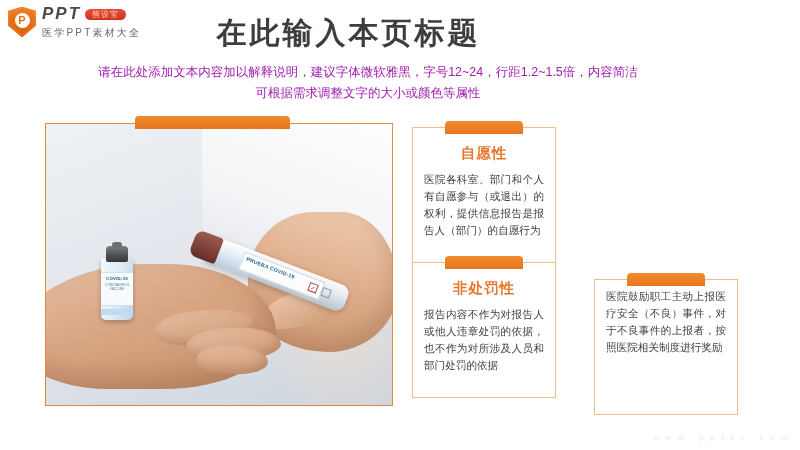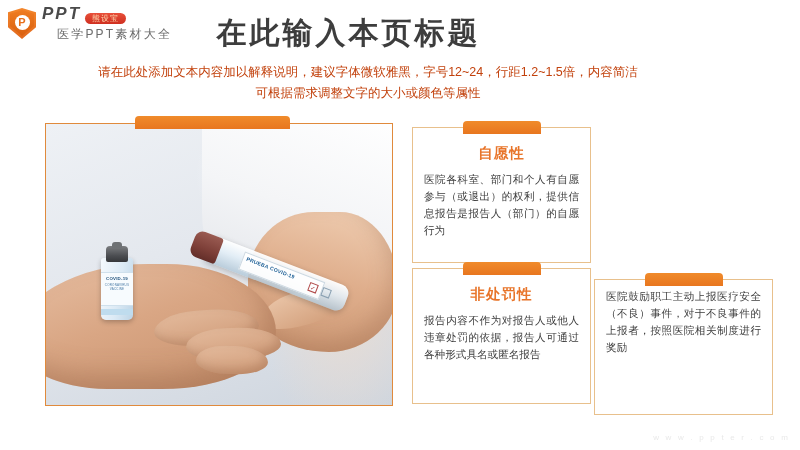--- a/index.html
+++ b/index.html
@@ -25,45 +25,45 @@
     clip-path: polygon(50% 0%, 100% 14%, 100% 62%, 50% 100%, 0% 62%, 0% 14%);
   }
   .shield-p {
     position: relative; z-index: 2;
     width: 15px; height: 15px; border-radius: 50%;
     background: #fff; color: #e8701c;
     font-size: 11px; font-weight: bold; line-height: 15px; text-align: center;
     margin-top: -3px;
   }
   .logo-text { margin-left: 6px; }
-  .logo-row1 { display: flex; align-items: flex-end; }
+  .logo-row1 { display: flex; align-items: center; }
   .logo-ppt {
     font-size: 17px; font-weight: bold; color: #4a4a4a;
     letter-spacing: 2px; font-style: italic;
   }
   .logo-badge {
     margin-left: 4px; padding: 1px 7px 0 7px; border-radius: 8px;
     background: linear-gradient(180deg,#e8503a 0%, #cf2f20 100%);
     color: #ffd9b0; font-size: 8px; letter-spacing: 1px; line-height: 10px;
     white-space: nowrap;
   }
   .logo-sub {
-    font-size: 12px; color: #6b6b6b; letter-spacing: 2.2px;
-    margin-top: 2px; white-space: nowrap; margin-left: 15px;
+    font-size: 10px; color: #6b6b6b; letter-spacing: 2.2px;
+    margin-top: 2px; white-space: nowrap;
   }
 
   
   .page-title {
     position: absolute; top: 13px; left: 0; width: 697px;
     text-align: center; font-size: 30px; font-weight: bold;
     color: #3d3d3d; letter-spacing: 3px;
   }
   .subtitle {
     position: absolute; top: 62px; left: 0; width: 736px;
-    text-align: center; font-size: 12.5px; color: #c2410c; line-height: 21px;
+    text-align: center; font-size: 12.5px; color: #a21caf; line-height: 21px;
   }
 
   
   .photo-frame {
     position: absolute; left: 45px; top: 123px; width: 348px; height: 283px;
     border: 1.4px solid #e08a3c; background: #dfe3ea; overflow: hidden;
   }
   .photo-tab {
     position: absolute; left: 135px; top: 116px; width: 155px; height: 13px;
     background: linear-gradient(180deg,#f08b2b 0%, #e8761f 100%);
@@ -152,40 +152,40 @@
     border: .7px solid #b14a4a; color: #b14a4a; font-size: 6px;
     line-height: 8px; text-align: center;
   }
   .tube-box {
     position: absolute; right: -10px; top: 4px; width: 9px; height: 9px;
     border: .7px solid #8aa0b2;
   }
 
   
   .card {
-    position: absolute; width: 179px; height: 136px;
+    position: absolute; width: 144px; height: 136px;
     border: 1px solid #e8c08c; background: #fff;
   }
   .card-tab {
     position: absolute; left: 50%; transform: translateX(-50%); top: -7px;
     width: 78px; height: 13px;
     background: linear-gradient(180deg,#f08b2b 0%, #e8761f 100%);
     border-radius: 4px 4px 0 0;
   }
   .card-title {
     margin-top: 16px; text-align: center; font-size: 14.5px;
     font-weight: bold; color: #e8752a; letter-spacing: 1px;
   }
   .card-body {
     margin: 8px 11px 0 11px; font-size: 10.6px; color: #3c3c3c;
     line-height: 17px; text-align: justify;
   }
   .c1 { left: 412px; top: 127px; }
   .c2 { left: 594px; top: 127px; }
-  .c3 { left: 412px; top: 268px; }
+  .c3 { left: 412px; top: 262px; }
   .c4 { left: 594px; top: 279px; }
 
   .watermark {
     position: absolute; right: 10px; bottom: 8px;
     font-size: 8px; color: #e9e9e9; letter-spacing: 2.2px;
   }
 </style>
 </head>
 <body>
 
@@ -244,21 +244,21 @@
   <div class="card c1">
     <div class="card-tab"></div>
     <div class="card-title">自愿性</div>
     <div class="card-body">医院各科室、部门和个人有自愿参与（或退出）的权利，提供信息报告是报告人（部门）的自愿行为</div>
   </div>
 
 
   <div class="card c3">
     <div class="card-tab"></div>
     <div class="card-title">非处罚性</div>
-    <div class="card-body">报告内容不作为对报告人或他人违章处罚的依据，报告人可通过各种形式具名或匿名报告</div>
+    <div class="card-body">报告内容不作为对报告人或他人违章处罚的依据，也不作为对所涉及人员和部门处罚的依据</div>
   </div>
 
   <div class="card c4">
     <div class="card-tab"></div>
     <div class="card-body">医院鼓励职工主动上报医疗安全（不良）事件，对于不良事件的上报者，按照医院相关制度进行奖励</div>
   </div>
 
   <div class="watermark">w w w . p p t e r . c o m</div>
 </div>
 

